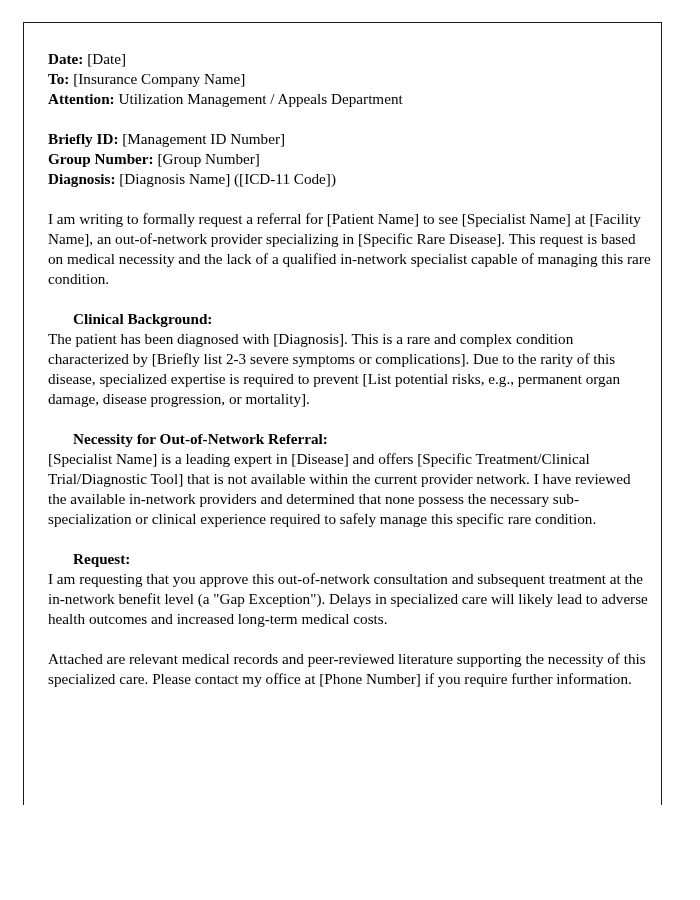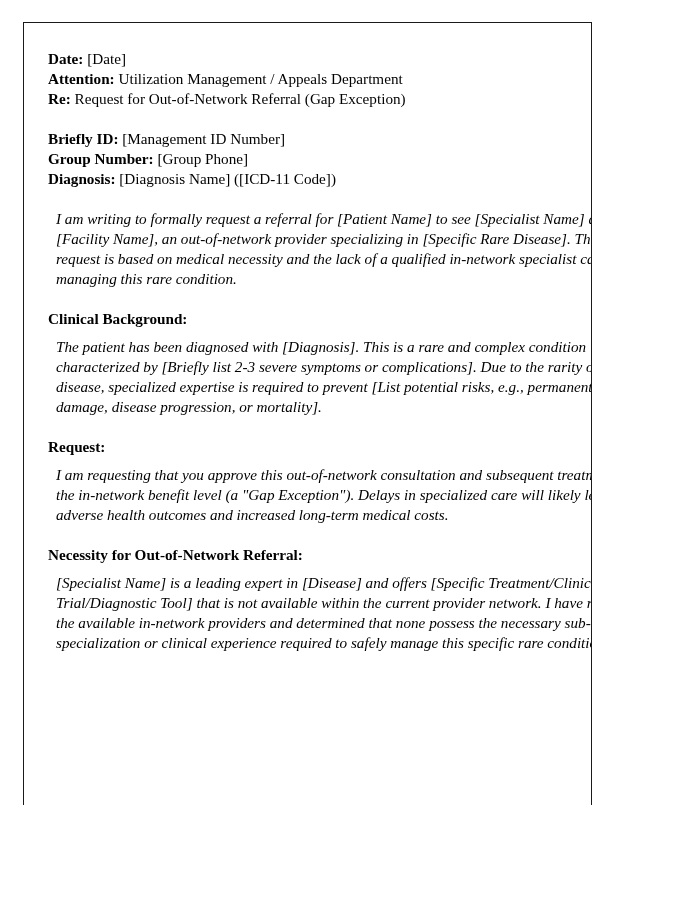--- a/index.html
+++ b/index.html
@@ -13,21 +13,21 @@
     position: relative;
     overflow: hidden;
     font-family: "Liberation Serif", "DejaVu Serif", serif;
   }
 
   
   #document-page {
     position: absolute;
     left: 23px;
     top: 22px;
-    width: 569px;
+    width: 639px;
     height: 783px;
     box-sizing: border-box;
     background: #ffffff;
     border: 1px solid #1a1a1a;
     border-bottom: none;
     overflow: hidden;
   }
 
   #letter-body {
     position: absolute;
@@ -52,60 +52,63 @@
     white-space: nowrap;
   }
 
   .lbl {
     font-weight: bold;
   }
 
   .heading {
     font-weight: bold;
     display: block;
+    margin-left: 25px;
   }
 
   p.para {
-    margin: 8px;
-    font-style: italic;
+    margin: 0;
   }
 </style>
 </head>
 <body>
 
 <div id="document-page">
   <div id="letter-body">
 
     <div class="block">
       <span class="line"><span class="lbl">Date:</span> <span>[Date]</span></span>
+      <span class="line"><span class="lbl">To:</span> <span>[Insurance Company Name]</span></span>
       <span class="line"><span class="lbl">Attention:</span> <span>Utilization Management / Appeals Department</span></span>
-      <span class="line"><span class="lbl">Re:</span> <span>Request for Out-of-Network Referral (Gap Exception)</span></span>
     </div>
 
     <div class="block">
       <span class="line"><span class="lbl">Briefly ID:</span> <span>[Management ID Number]</span></span>
-      <span class="line"><span class="lbl">Group Number:</span> <span>[Group Phone]</span></span>
+      <span class="line"><span class="lbl">Group Number:</span> <span>[Group Number]</span></span>
       <span class="line"><span class="lbl">Diagnosis:</span> <span>[Diagnosis Name] ([ICD-11 Code])</span></span>
     </div>
 
 
     <div class="block">
       <p class="para">I am writing to formally request a referral for [Patient Name] to see [Specialist Name] at [Facility Name], an out-of-network provider specializing in [Specific Rare Disease]. This request is based on medical necessity and the lack of a qualified in-network specialist capable of managing this rare condition.</p>
     </div>
 
     <div class="block">
       <span class="heading">Clinical Background:</span>
       <p class="para">The patient has been diagnosed with [Diagnosis]. This is a rare and complex condition characterized by [Briefly list 2-3 severe symptoms or complications]. Due to the rarity of this disease, specialized expertise is required to prevent [List potential risks, e.g., permanent organ damage, disease progression, or mortality].</p>
     </div>
 
     <div class="block">
+      <span class="heading">Necessity for Out-of-Network Referral:</span>
+      <p class="para">[Specialist Name] is a leading expert in [Disease] and offers [Specific Treatment/Clinical Trial/Diagnostic Tool] that is not available within the current provider network. I have reviewed the available in-network providers and determined that none possess the necessary sub-specialization or clinical experience required to safely manage this specific rare condition.</p>
+    </div>
+
+    <div class="block">
       <span class="heading">Request:</span>
       <p class="para">I am requesting that you approve this out-of-network consultation and subsequent treatment at the in-network benefit level (a "Gap Exception"). Delays in specialized care will likely lead to adverse health outcomes and increased long-term medical costs.</p>
     </div>
 
     <div class="block">
-      <span class="heading">Necessity for Out-of-Network Referral:</span>
-      <p class="para">[Specialist Name] is a leading expert in [Disease] and offers [Specific Treatment/Clinical Trial/Diagnostic Tool] that is not available within the current provider network. I have reviewed the available in-network providers and determined that none possess the necessary sub-specialization or clinical experience required to safely manage this specific rare condition.</p>
+      <p class="para">Attached are relevant medical records and peer-reviewed literature supporting the necessity of this specialized care. Please contact my office at [Phone Number] if you require further information.</p>
     </div>
-
 
   </div>
 </div>
 
 </body></html>

